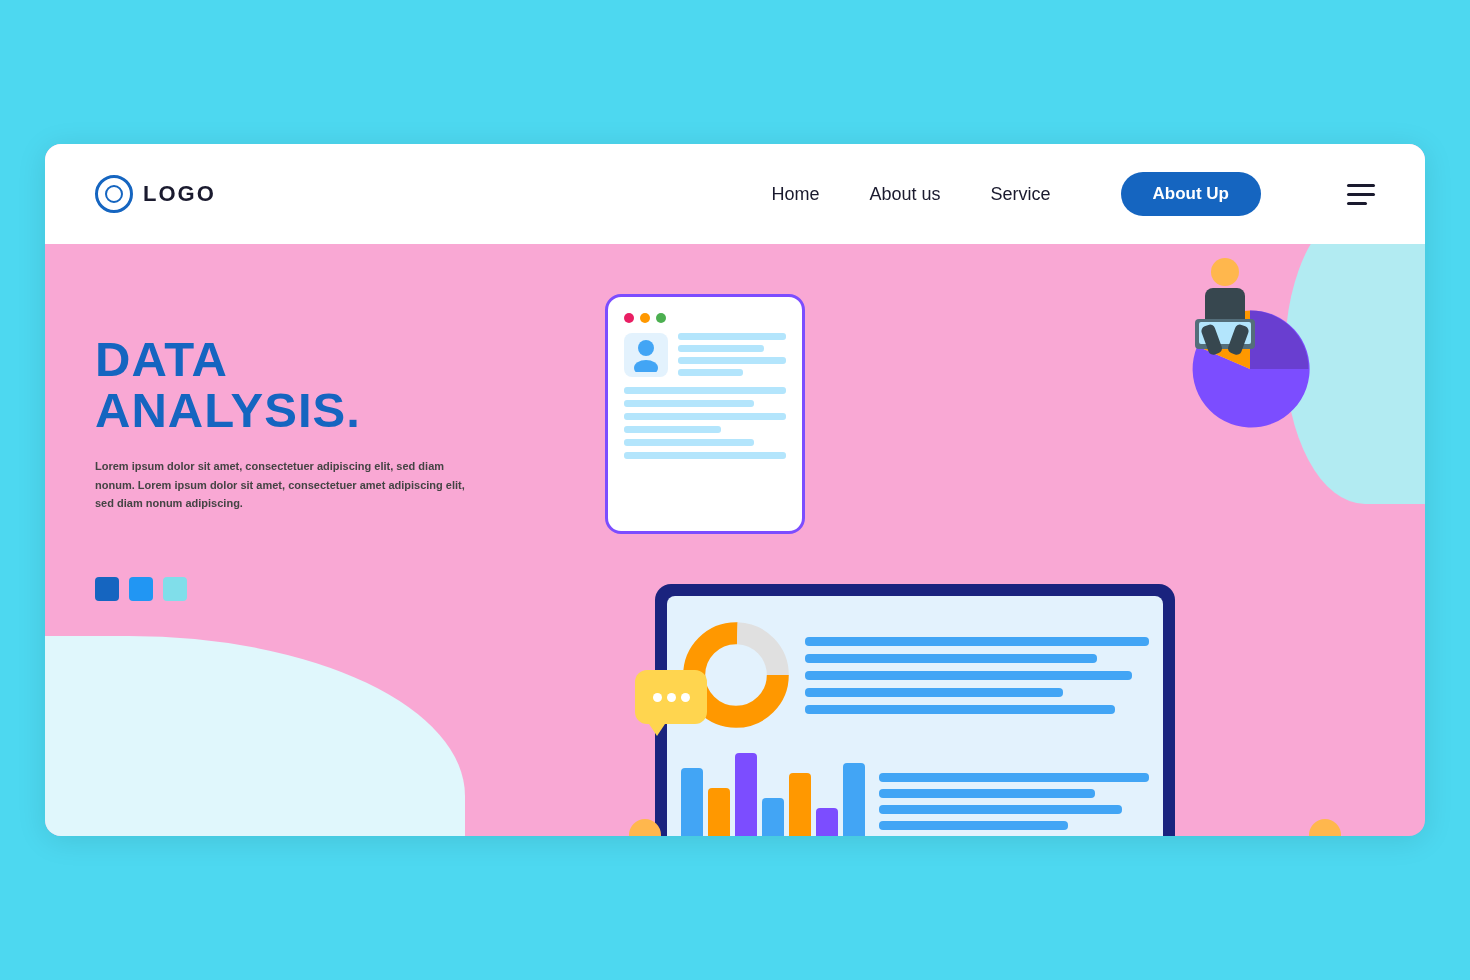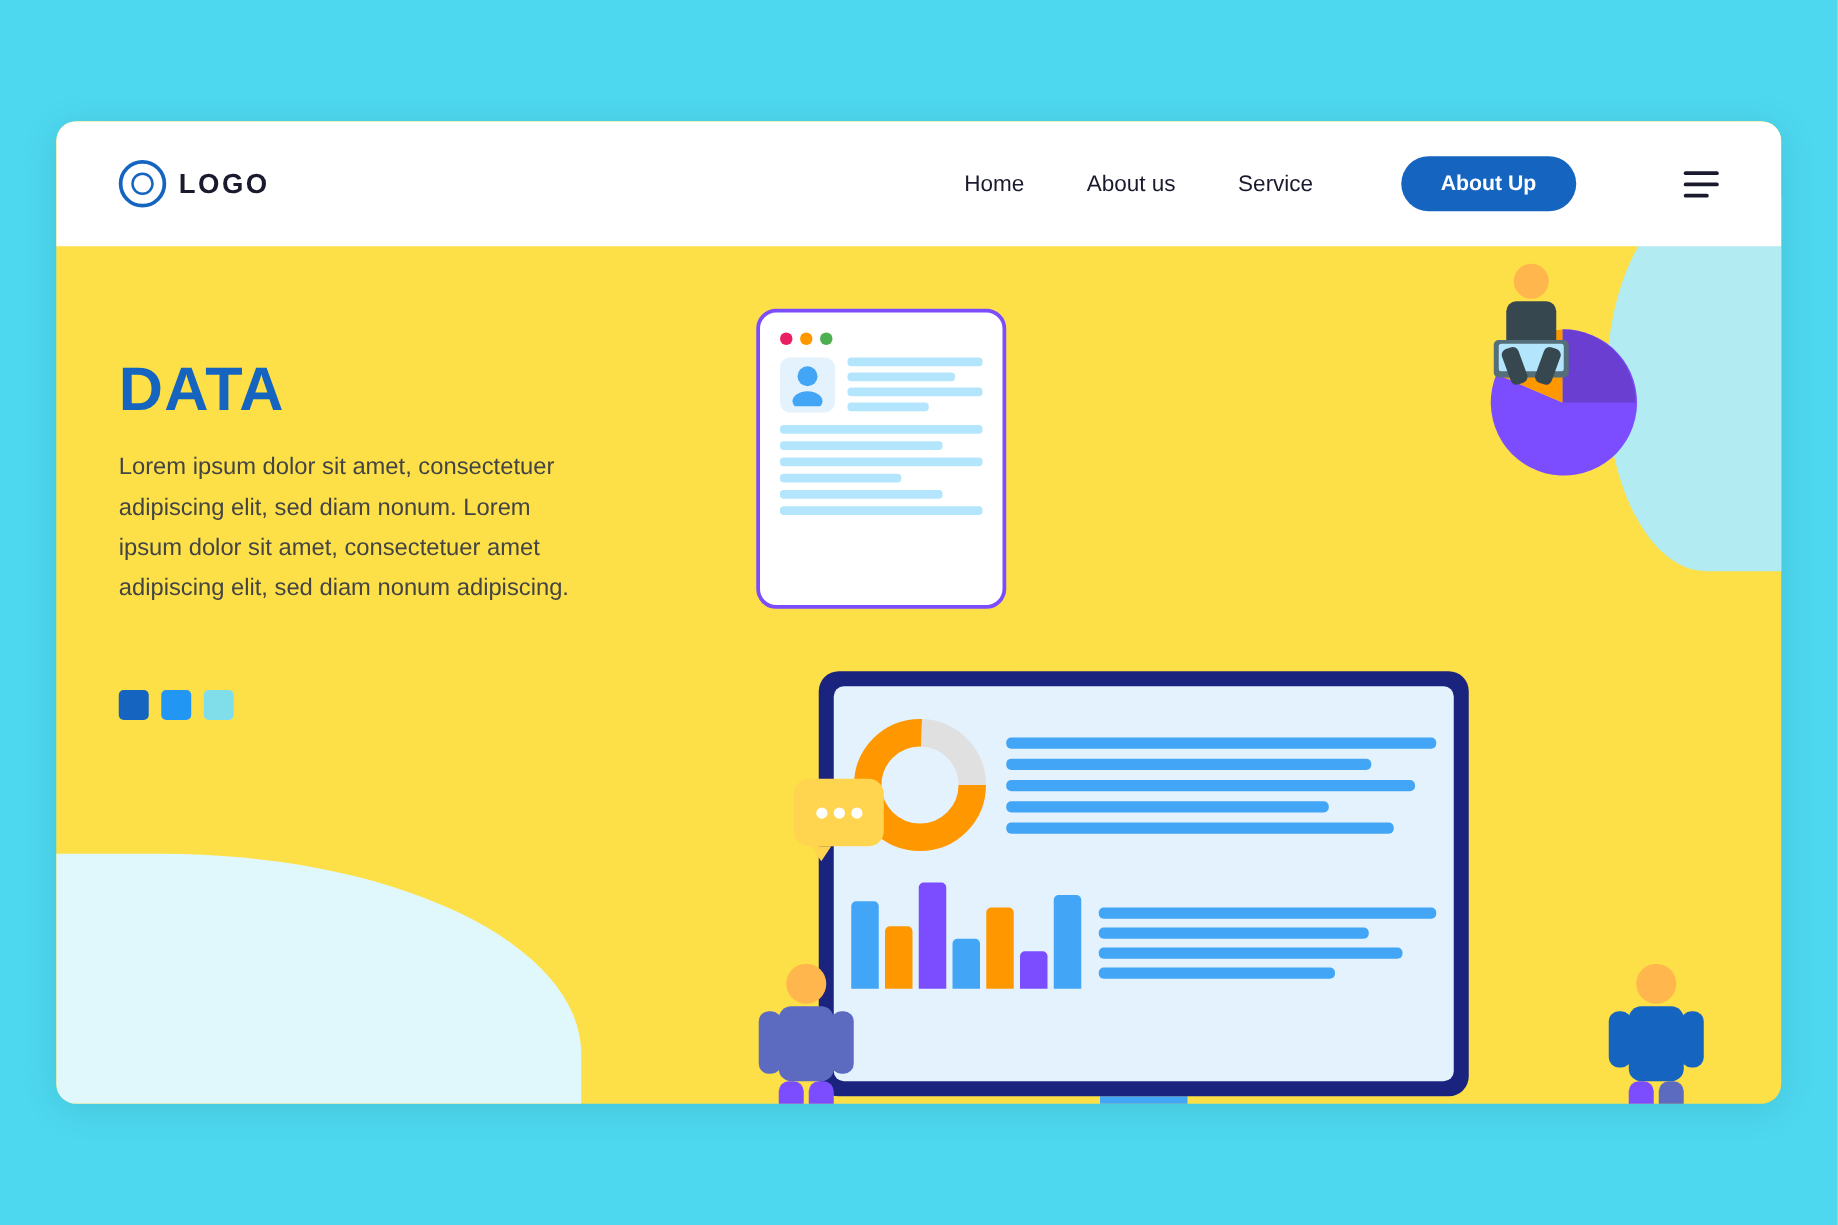--- a/index.html
+++ b/index.html
@@ -9,22 +9,22 @@
       background: #4dd8f0;
       display: flex;
       align-items: center;
       justify-content: center;
       font-family: 'Arial', sans-serif;
       overflow: hidden;
     }
 
     .outer-frame {
       width: 1380px;
-      height: 786px;
-      background: #fde047;
+      height: 692px;
+      background: #f9a8d4;
       border-radius: 16px;
       overflow: hidden;
       position: relative;
       box-shadow: 0 4px 30px rgba(0,0,0,0.1);
     }
 
     
     .bg-wave-left {
       position: absolute;
       bottom: 0;
@@ -157,25 +157,26 @@
       font-size: 49px;
       font-weight: 900;
       color: #1565c0;
       line-height: 1.05;
       margin-bottom: 20px;
       text-transform: uppercase;
       letter-spacing: 1px;
     }
 
     .main-desc {
-      font-size: 19px;
+      font-size: 11px;
       color: #444;
       line-height: 1.7;
       max-width: 380px;
       margin-bottom: 64px;
+      font-weight: bold;
     }
 
     .get-started-btn {
       background: #1565c0;
       color: white;
       border: none;
       border-radius: 30px;
       padding: 16px 40px;
       font-size: 15px;
       font-weight: 700;
@@ -315,20 +316,21 @@
         <span></span>
       </div>
     </div>
   </nav>
 
   <div class="main-content">
 
     <div class="left-panel">
       <h1 class="main-title">
         <span>DATA</span><br>
+        <span>ANALYSIS.</span>
       </h1>
       <p class="main-desc">Lorem ipsum dolor sit amet, consectetuer adipiscing elit, sed diam nonum. Lorem ipsum dolor sit amet, consectetuer amet adipiscing elit, sed diam nonum adipiscing.</p>
 
       <div class="dot-indicators">
         <div class="dot dot-blue-dark"></div>
         <div class="dot dot-blue-mid"></div>
         <div class="dot dot-blue-light"></div>
       </div>
     </div>
 

